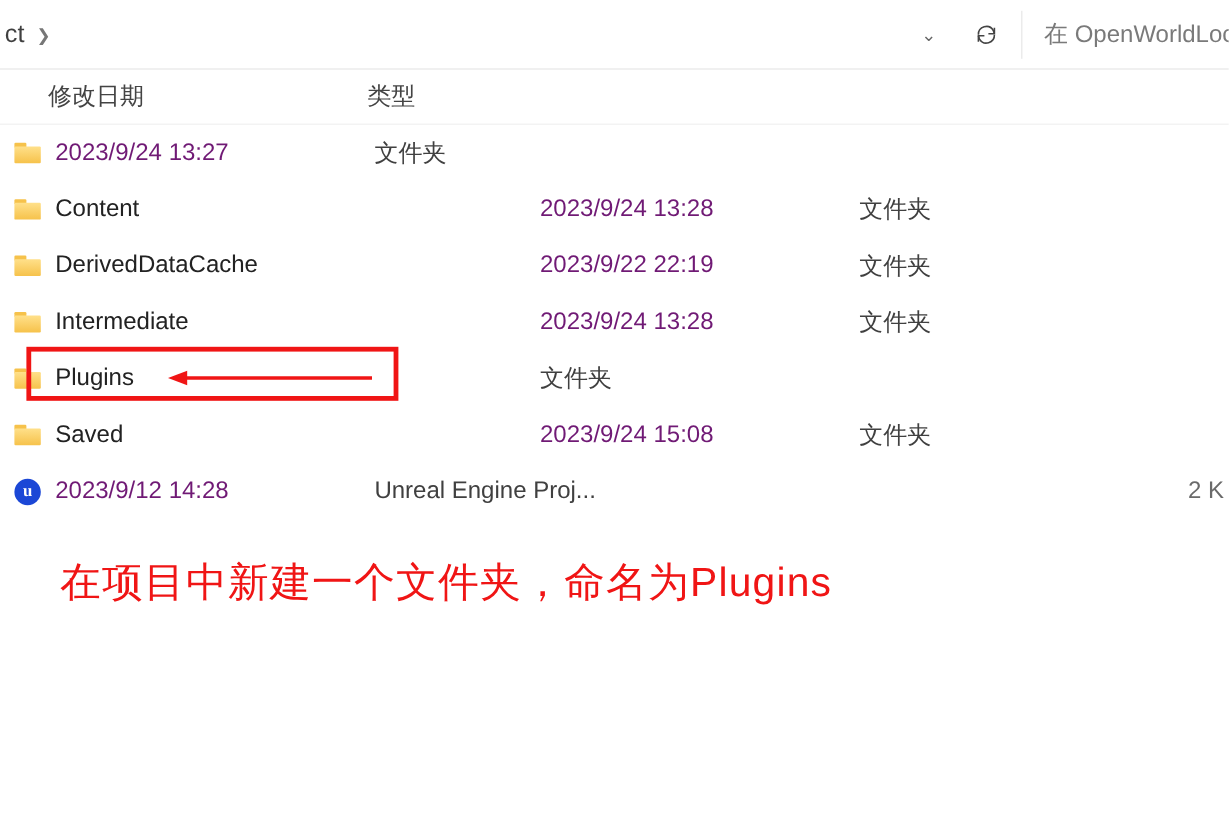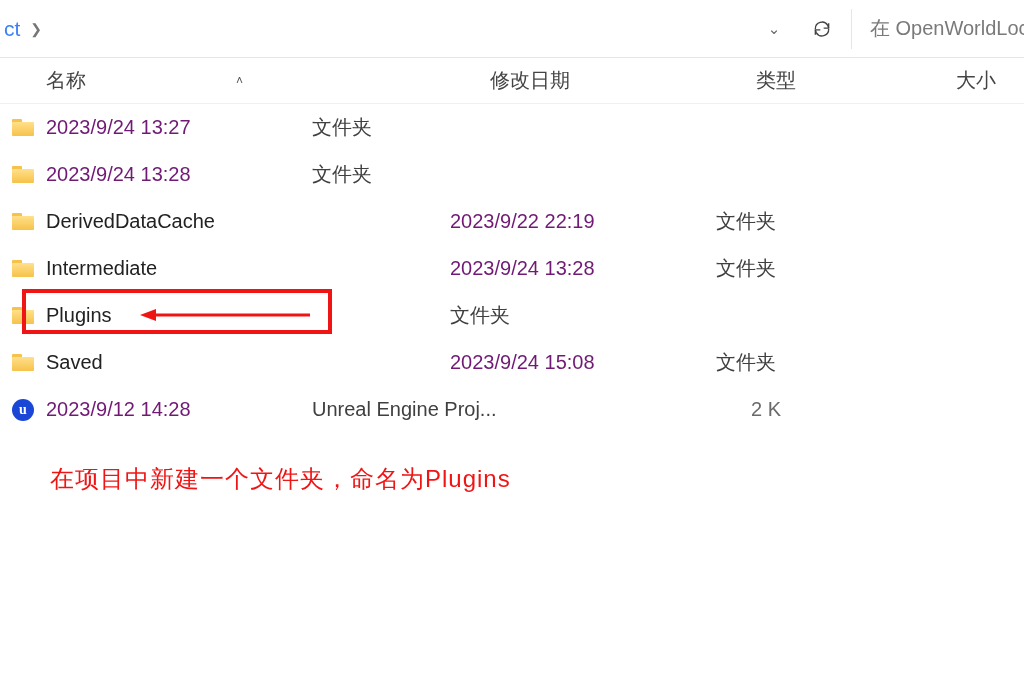--- a/index.html
+++ b/index.html
@@ -21,21 +21,21 @@
     padding: 0 0 0 0;
   }
   .breadcrumb {
     flex: 1;
     display: flex;
     align-items: center;
     height: 44px;
     padding-left: 4px;
     font-size: 21px;
   }
-  .crumb-part { color: #3b82f6; }
+  .crumb-part { color: #404040; }
   .crumb-sep { color: #777; margin: 0 10px; font-size: 14px; }
   .crumb-spacer { flex: 1; }
   .crumb-drop {
     width: 18px;
     text-align: center;
     color: #666;
     margin-right: 14px;
     font-size: 15px;
   }
   .refresh-btn {
@@ -123,41 +123,41 @@
     display: flex;
     align-items: center;
     justify-content: center;
     font-family: Georgia, serif;
     font-weight: bold;
     font-size: 14px;
   }
   .name-cell { width: 404px; }
   .date-cell { width: 266px; color: #701a75; }
   .type-cell { width: 200px; color: #404040; }
-  .size-cell { flex: 1; color: #6a6a6a; text-align: center; padding-right: 4px; }
+  .size-cell { flex: 1; color: #6a6a6a; text-align: right; padding-right: 4px; }
   .highlight-box {
     position: absolute;
     left: 22px;
     top: -3px;
     width: 310px;
     height: 45px;
     border: 4px solid #f01515;
     pointer-events: none;
   }
   .arrow-annot {
     position: absolute;
     left: 140px;
     top: 16px;
     width: 170px;
     height: 14px;
     pointer-events: none;
   }
   .caption {
     color: #f01515;
-    font-size: 24px;
+    font-size: 34px;
     padding: 30px 0 0 50px;
     letter-spacing: 1px;
   }
 </style>
 </head>
 <body>
 
 <div class="topbar">
   <div class="breadcrumb">
     <span class="crumb-part">ct</span>
@@ -171,42 +171,38 @@
         <path d="M4 12a8 8 0 0 1 14.9-4.3L20 11"></path>
       <path d="M4 19v-6h6"></path>
         <path d="M20 12a8 8 0 0 1-14.9 4.3L4 13"></path>
     </svg>
   </div>
   <div class="vdiv"></div>
   <div class="searchbox">在 OpenWorldLoco</div>
 </div>
 
 <div class="headerrow">
-  <div class="col-name">
-    <span>名称</span>
-    <span class="sort-arrow">˄</span>
-  </div>
   <div class="col-date">修改日期</div>
   <div class="col-type">类型</div>
-  <div class="col-size">大小</div>
 </div>
 
 <div id="file-list">
     <div class="rowitem">
       <div class="icon-cell">
         <div class="folder-icon"></div>
       </div>
       <div class="date-cell">2023/9/24 13:27</div>
       <div class="type-cell">文件夹</div>
       <div class="size-cell"></div>
     </div>
     <div class="rowitem">
       <div class="icon-cell">
         <div class="folder-icon"></div>
       </div>
+      <div class="name-cell">Content</div>
       <div class="date-cell">2023/9/24 13:28</div>
       <div class="type-cell">文件夹</div>
       <div class="size-cell"></div>
     </div>
     <div class="rowitem">
       <div class="icon-cell">
         <div class="folder-icon"></div>
       </div>
       <div class="name-cell">DerivedDataCache</div>
       <div class="date-cell">2023/9/22 22:19</div>

